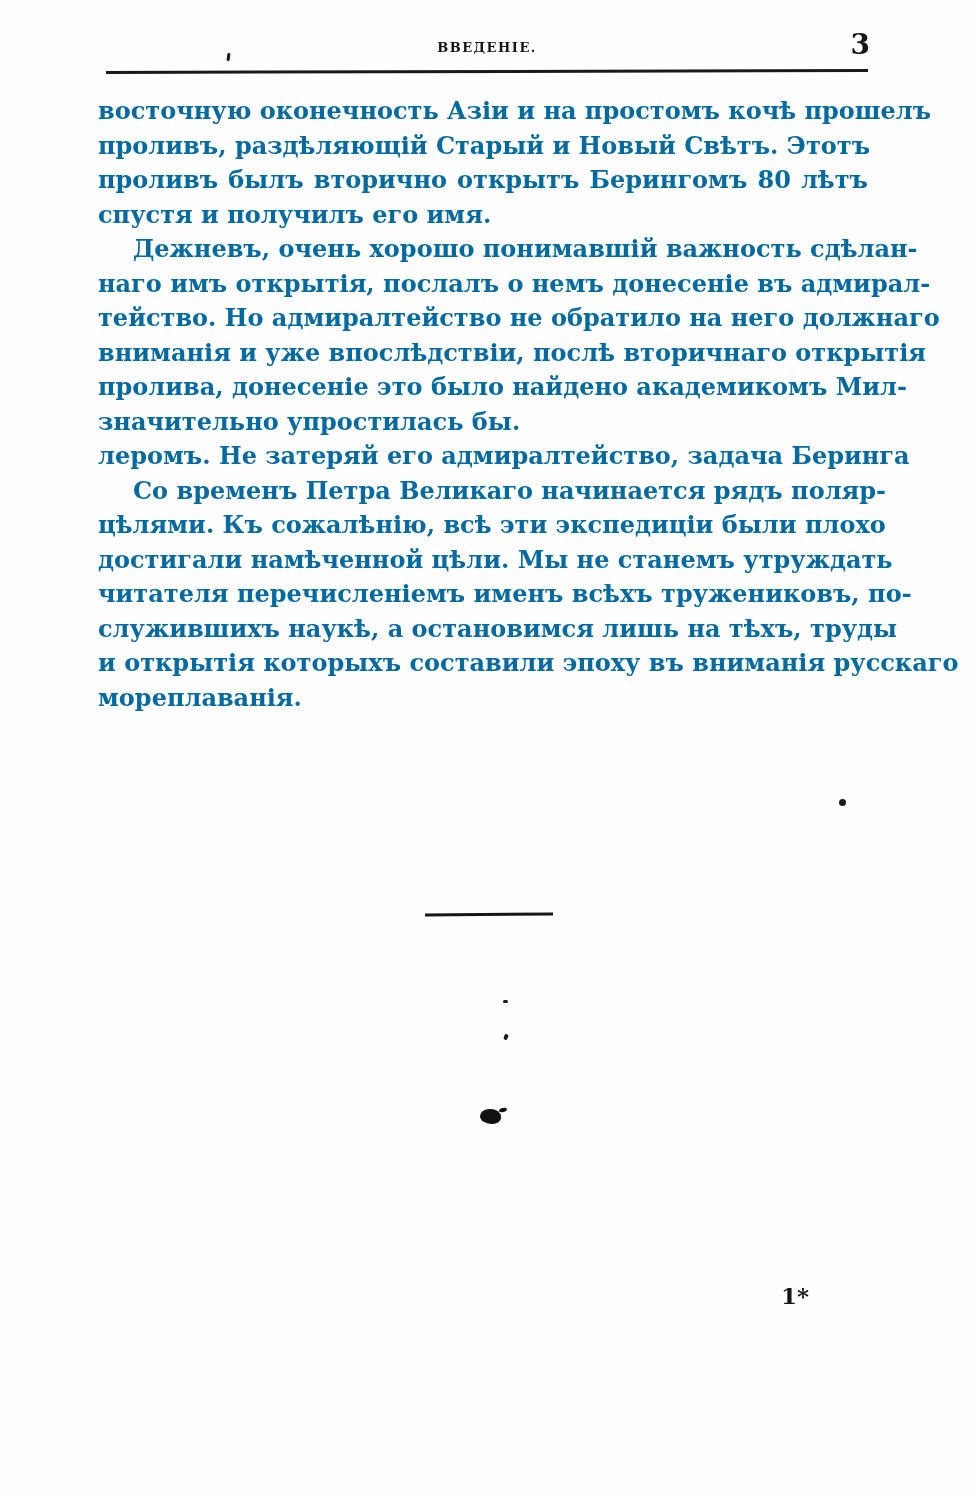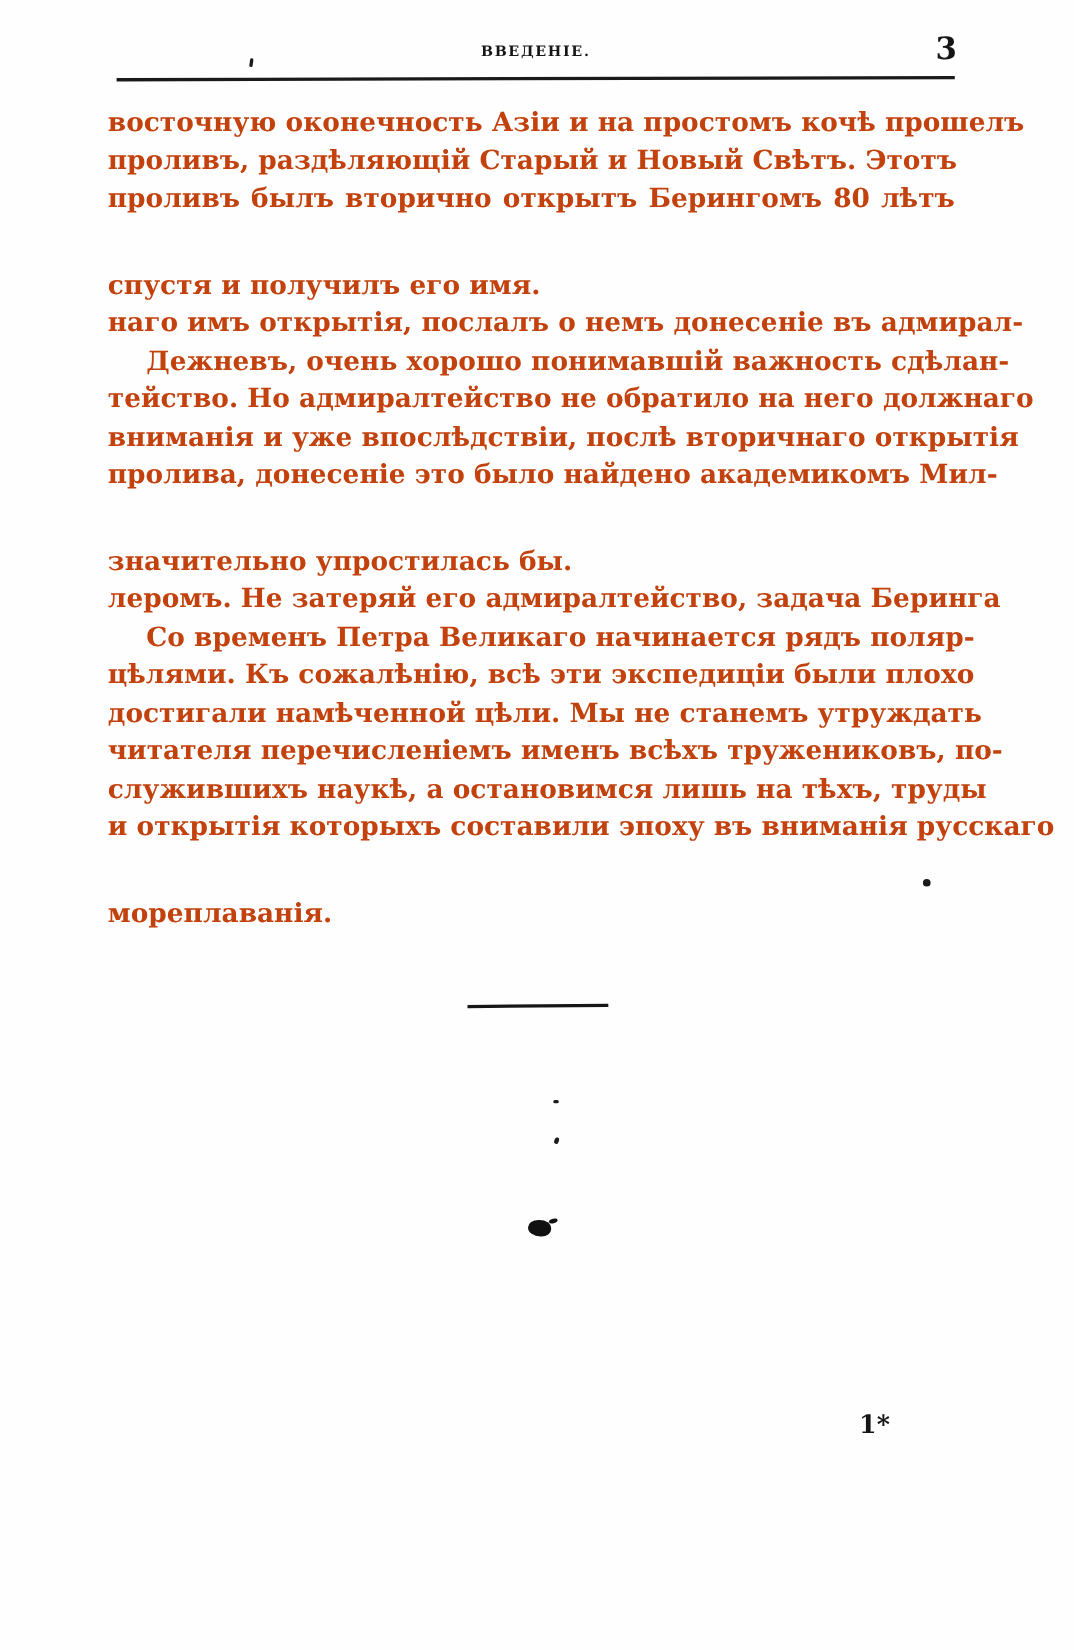--- a/index.html
+++ b/index.html
@@ -49,32 +49,31 @@
     transform: rotate(-0.15deg);
   }
   
   .body-text {
     position: absolute;
     top: 94px;
     left: 98px;
     width: 770px;
     font-size: 24px;
     font-weight: bold;
-    color: #c2410c;
+    color: #0369a1;
   }
   .line {
     height: 34.5px;
     line-height: 34.5px;
     text-align: justify;
     text-align-last: justify;
     white-space: nowrap;
   }
   .line.last {
     text-align-last: left;
-    margin-top: 44px;
   }
   .line.indent {
     padding-left: 35px;
   }
   
   .separator-rule {
     position: absolute;
     top: 913px;
     left: 425px;
     width: 128px;
@@ -145,22 +144,22 @@
   <div class="speck speck-header"></div>
 
   <div class="body-text">
     <div class="para">
       <div class="line">восточную оконечность Азіи и на простомъ кочѣ прошелъ</div>
       <div class="line">проливъ, раздѣляющій Старый и Новый Свѣтъ. Этотъ</div>
       <div class="line">проливъ былъ вторично открытъ Берингомъ 80 лѣтъ</div>
       <div class="line last">спустя и получилъ его имя.</div>
     </div>
     <div class="para">
+      <div class="line indent">Дежневъ, очень хорошо понимавшій важность сдѣлан-</div>
       <div class="line">наго имъ открытія, послалъ о немъ донесеніе въ адмирал-</div>
-      <div class="line indent">Дежневъ, очень хорошо понимавшій важность сдѣлан-</div>
       <div class="line">тейство. Но адмиралтейство не обратило на него должнаго</div>
       <div class="line">вниманія и уже впослѣдствіи, послѣ вторичнаго открытія</div>
       <div class="line">пролива, донесеніе это было найдено академикомъ Мил-</div>
       <div class="line last">значительно упростилась бы.</div>
       <div class="line">леромъ. Не затеряй его адмиралтейство, задача Беринга</div>
     </div>
     <div class="para">
       <div class="line indent">Со временъ Петра Великаго начинается рядъ поляр-</div>
       <div class="line">цѣлями. Къ сожалѣнію, всѣ эти экспедиціи были плохо</div>
       <div class="line">достигали намѣченной цѣли. Мы не станемъ утруждать</div>

